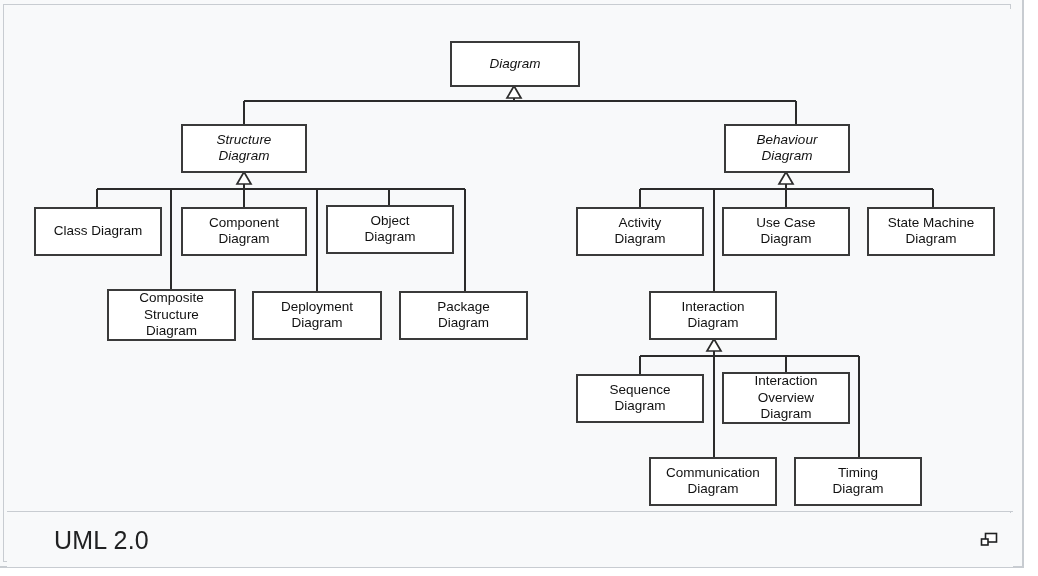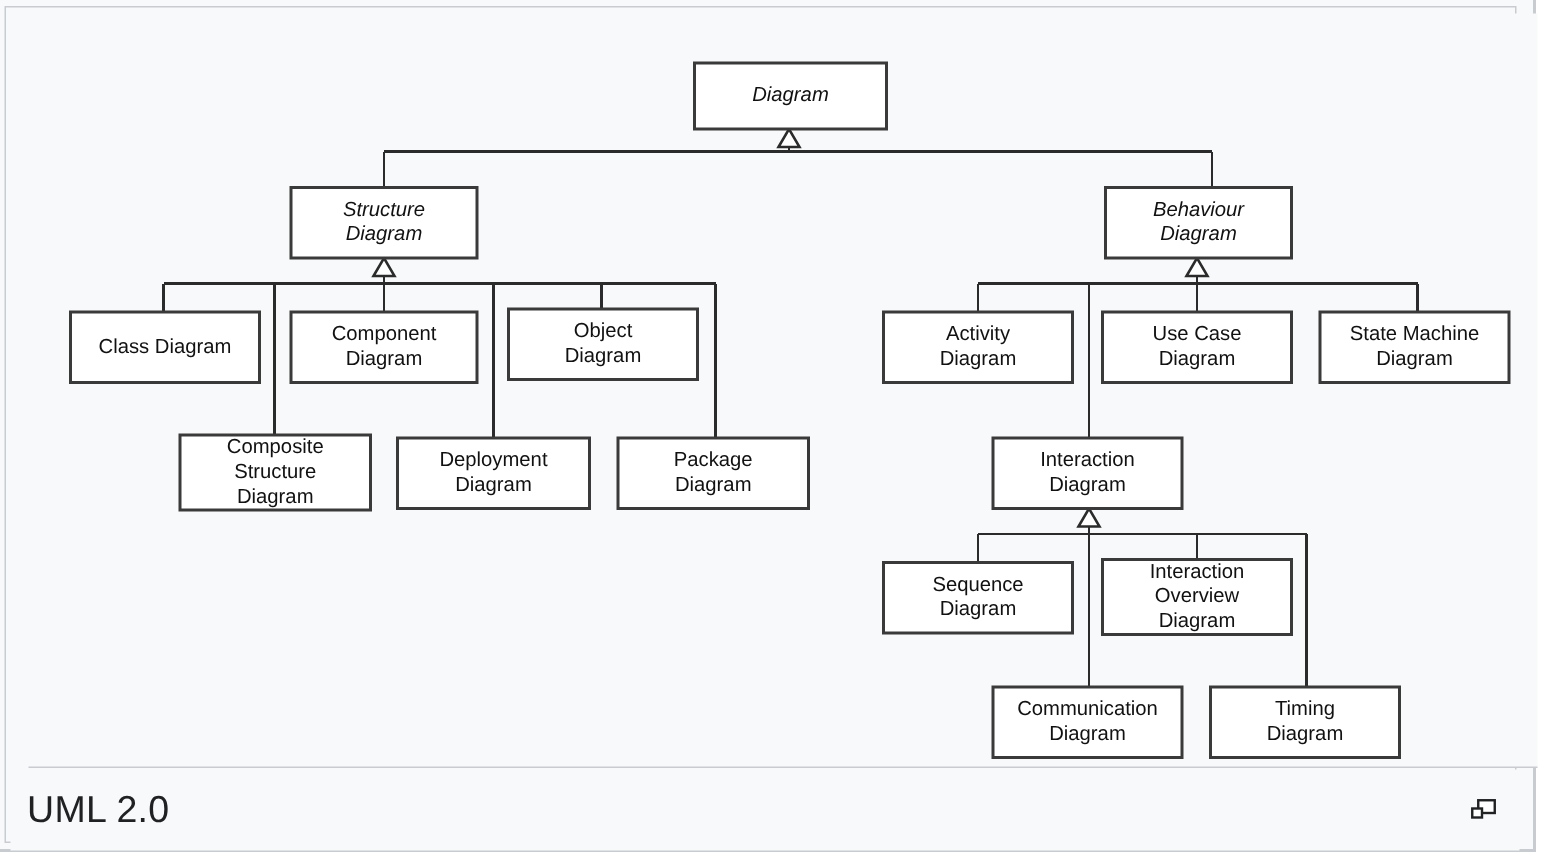--- a/index.html
+++ b/index.html
@@ -33,21 +33,21 @@
     left: 3px;
     top: 4px;
     width: 1008px;
     height: 558px;
     box-sizing: border-box;
     border: 1px solid #c8ccd1;
     background: #f8f9fa;
   }
   #diagram-surface {
     position: absolute;
-    left: 15px;
+    left: 3px;
     top: 4px;
     width: 1006px;
     height: 503px;
     box-sizing: border-box;
     border-bottom: 1px solid #c8ccd1;
     background: #f8f9fa;
     overflow: hidden;
   }
   #diagram-svg {
     display: block;
@@ -66,20 +66,21 @@
     justify-content: space-between;
     box-sizing: border-box;
     padding: 0 15px 0 11px;
   }
   #caption-text {
     font-family: "Liberation Sans", sans-serif;
     font-size: 25px;
     color: #202122;
     letter-spacing: 0.2px;
     line-height: 1;
+    margin-left: 36px;
   }
   #enlarge-icon {
     width: 18px;
     height: 18px;
     flex: 0 0 auto;
     cursor: pointer;
   }
   .node-rect {
     fill: #ffffff;
     stroke: #3a3a3a;

